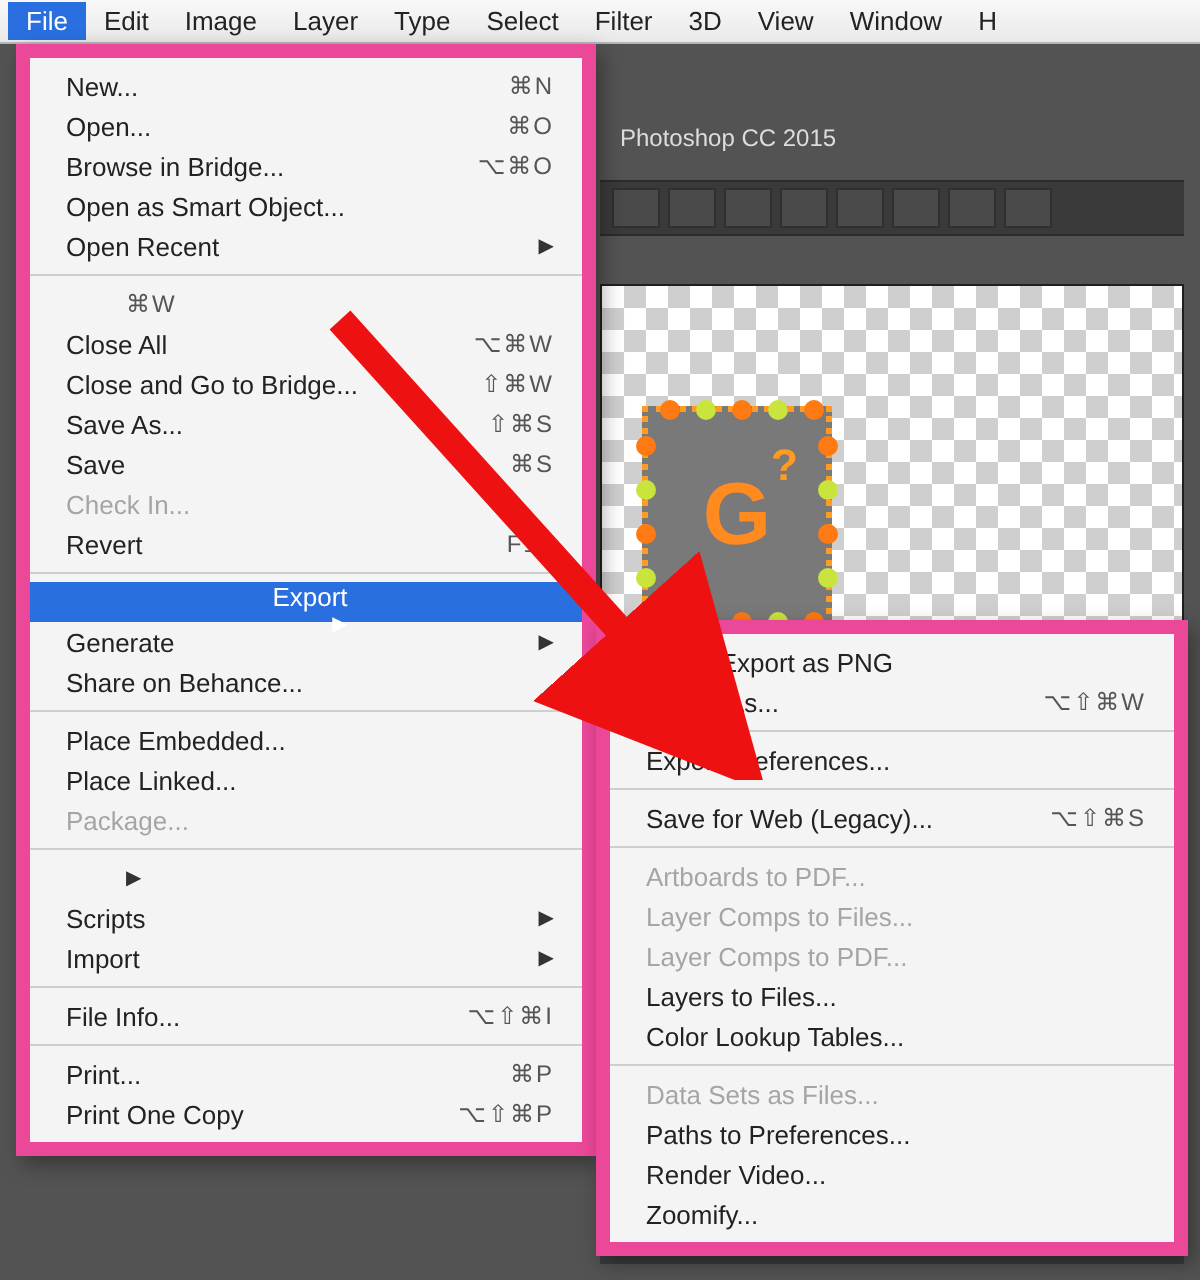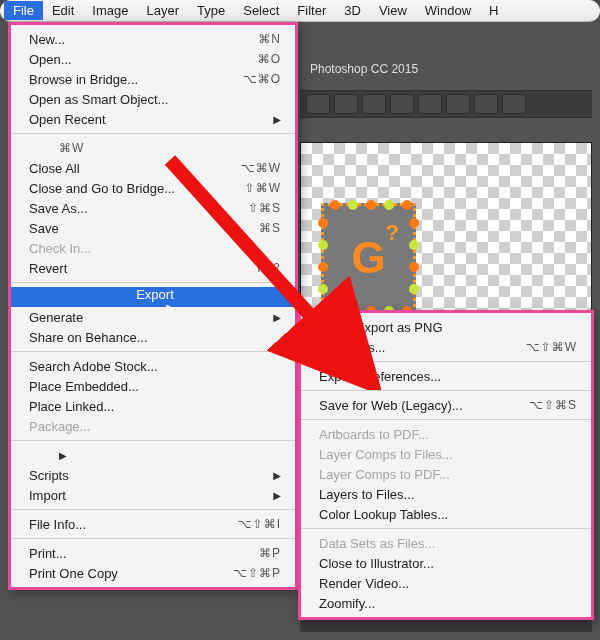--- a/index.html
+++ b/index.html
@@ -14,21 +14,20 @@
 
   
   .menubar {
     position: absolute; top: 0; left: 0; right: 0; height: 22px;
     background: linear-gradient(#f8f8f8, #e9e9e9);
     border-bottom: 1px solid #b6b6b6;
     display: flex; align-items: center;
     padding-left: 4px;
     font-size: 13px;
     user-select: none;
-    border-radius: 11px;
   }
   .menubar .menu {
     padding: 2px 9px; border-radius: 0;
   }
   .menubar .menu.active {
     background: #2a6fe0; color: #fff;
   }
 
   
   .ps-chrome {
@@ -81,21 +80,21 @@
   .ps-panel-dark {
     position: absolute; left: 300px; right: 8px; bottom: 8px;
     top: 345px;
     background: #3b3b3b;
   }
 
   
   .menu-panel {
     position: absolute;
     background: #f4f4f4;
-    border: 3px solid #ec4899;
+    border: 7px solid #ec4899;
     box-shadow: 3px 4px 10px rgba(0,0,0,.35);
     font-size: 13px;
     padding: 4px 0;
   }
   .menu-panel .item {
     display: flex; align-items: center;
     height: 20px;
     padding: 0 14px 0 18px;
     white-space: nowrap;
     justify-content: space-between;
@@ -245,23 +244,20 @@
     </div>
     <div class="item">
       <span class="label">Generate</span>
       <span class="sub-arrow">▶</span>
     </div>
     <div class="item">
       <span class="label">Share on Behance...</span>
     </div>
     <hr>
     <div class="item">
-      <span class="label">Search Adobe Stock...</span>
-    </div>
-    <div class="item">
       <span class="label">Place Embedded...</span>
     </div>
     <div class="item">
       <span class="label">Place Linked...</span>
     </div>
     <div class="item disabled">
       <span class="label">Package...</span>
     </div>
     <hr>
     <div class="item">
@@ -322,21 +318,21 @@
       <span class="label">Layers to Files...</span>
     </div>
     <div class="item">
       <span class="label">Color Lookup Tables...</span>
     </div>
     <hr>
     <div class="item disabled">
       <span class="label">Data Sets as Files...</span>
     </div>
     <div class="item">
-      <span class="label">Close to Illustrator...</span>
+      <span class="label">Paths to Preferences...</span>
     </div>
     <div class="item">
       <span class="label">Render Video...</span>
     </div>
     <div class="item">
       <span class="label">Zoomify...</span>
     </div>
   </div>
 
 <svg class="red-arrow" viewBox="0 0 230 240">

